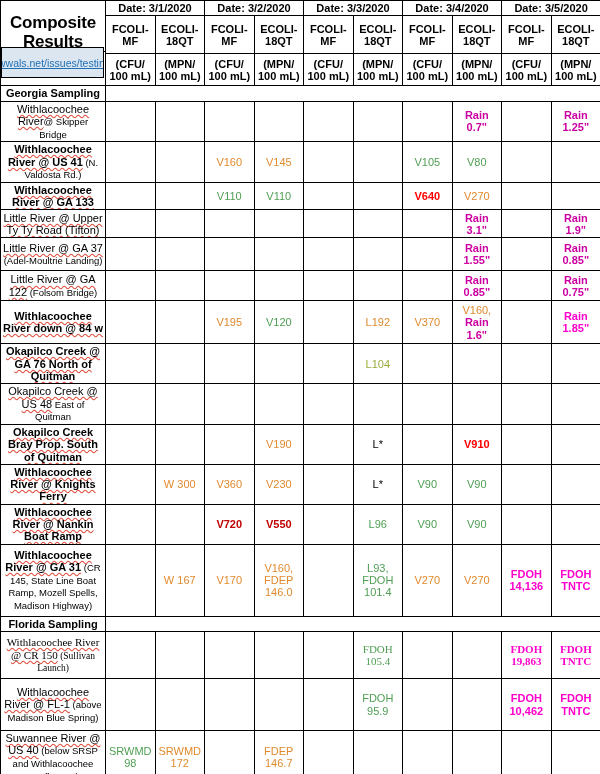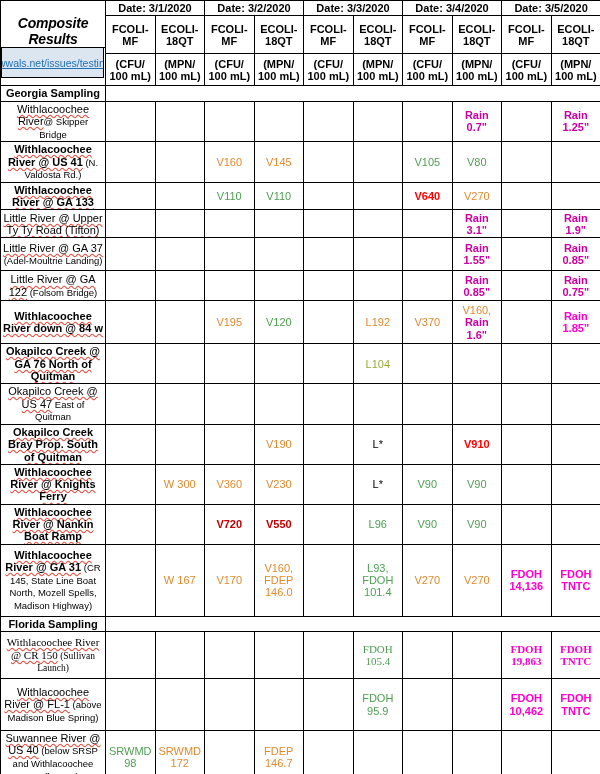--- a/index.html
+++ b/index.html
@@ -34,23 +34,22 @@
 
   
   .title-cell {
     background: #ffffff;
     text-align: left;
     padding: 0 2px;
     border-bottom: 2px solid #000;
     border-right: 2px solid #000;
   }
   .title-main {
-    font-style: italic;
-    font-weight: bold;
-    font-size: 14px;
+    font-weight: bold;
+    font-size: 17px;
     color: #000;
     letter-spacing: -0.2px;
     border-bottom: 1px solid #000;
     text-align: center;
     margin: 0 -2px;
     padding: 0 2px;
   }
   .title-sub {
     font-style: italic;
     font-weight: bold;
@@ -291,21 +290,21 @@
           <td class="val"></td>
           <td class="val"></td>
           <td class="val"></td>
           <td class="val"><span class="v-olive">L104</span></td>
           <td class="val"></td>
           <td class="val"></td>
           <td class="val"></td>
           <td class="val"></td>
         </tr>
         <tr style="height: 26px;">
-          <td class="site" title="Okapilco Creek @ US 84 East of Quitman"><span class="wavy">Okapilco Creek @ US 47</span><span class="sm"> East of Quitman</span></td>
+          <td class="site" title="Okapilco Creek @ US 84 East of Quitman"><span class="wavy">Okapilco Creek @ US 48</span><span class="sm"> East of Quitman</span></td>
           <td class="val"></td>
           <td class="val"></td>
           <td class="val"></td>
           <td class="val"></td>
           <td class="val"></td>
           <td class="val"></td>
           <td class="val"></td>
           <td class="val"></td>
           <td class="val"></td>
           <td class="val"></td>
@@ -343,21 +342,21 @@
           <td class="val"><span class="v-dkred">V720</span></td>
           <td class="val"><span class="v-dkred">V550</span></td>
           <td class="val"></td>
           <td class="val"><span class="v-green">L96</span></td>
           <td class="val"><span class="v-green">V90</span></td>
           <td class="val"><span class="v-green">V90</span></td>
           <td class="val"></td>
           <td class="val"></td>
         </tr>
         <tr style="height: 72px;">
-          <td class="site bold" title="Withlacoochee River @ GA 31 (CR 145, State Line Boat Ramp, Mozell Spells, Madison Highway)"><span class="wavy">Withlacoochee River @ GA 31</span><span class="sm"> (CR 145, State Line Boat North, Mozell Spells, Madison Highway)</span></td>
+          <td class="site bold" title="Withlacoochee River @ GA 31 (CR 145, State Line Boat Ramp, Mozell Spells, Madison Highway)"><span class="wavy">Withlacoochee River @ GA 31</span><span class="sm"> (CR 145, State Line Boat Ramp, Mozell Spells, Madison Highway)</span></td>
           <td class="val"></td>
           <td class="val"><span class="v-orange">W 167</span></td>
           <td class="val"><span class="v-orange">V170</span></td>
           <td class="val"><span class="v-orange">V160,<br>FDEP<br>146.0</span></td>
           <td class="val"></td>
           <td class="val"><span class="v-green">L93,<br>FDOH<br>101.4</span></td>
           <td class="val"><span class="v-orange">V270</span></td>
           <td class="val"><span class="v-orange">V270</span></td>
           <td class="val"><span class="v-pink">FDOH<br>14,136</span></td>
           <td class="val"><span class="v-pink">FDOH<br>TNTC</span></td>

